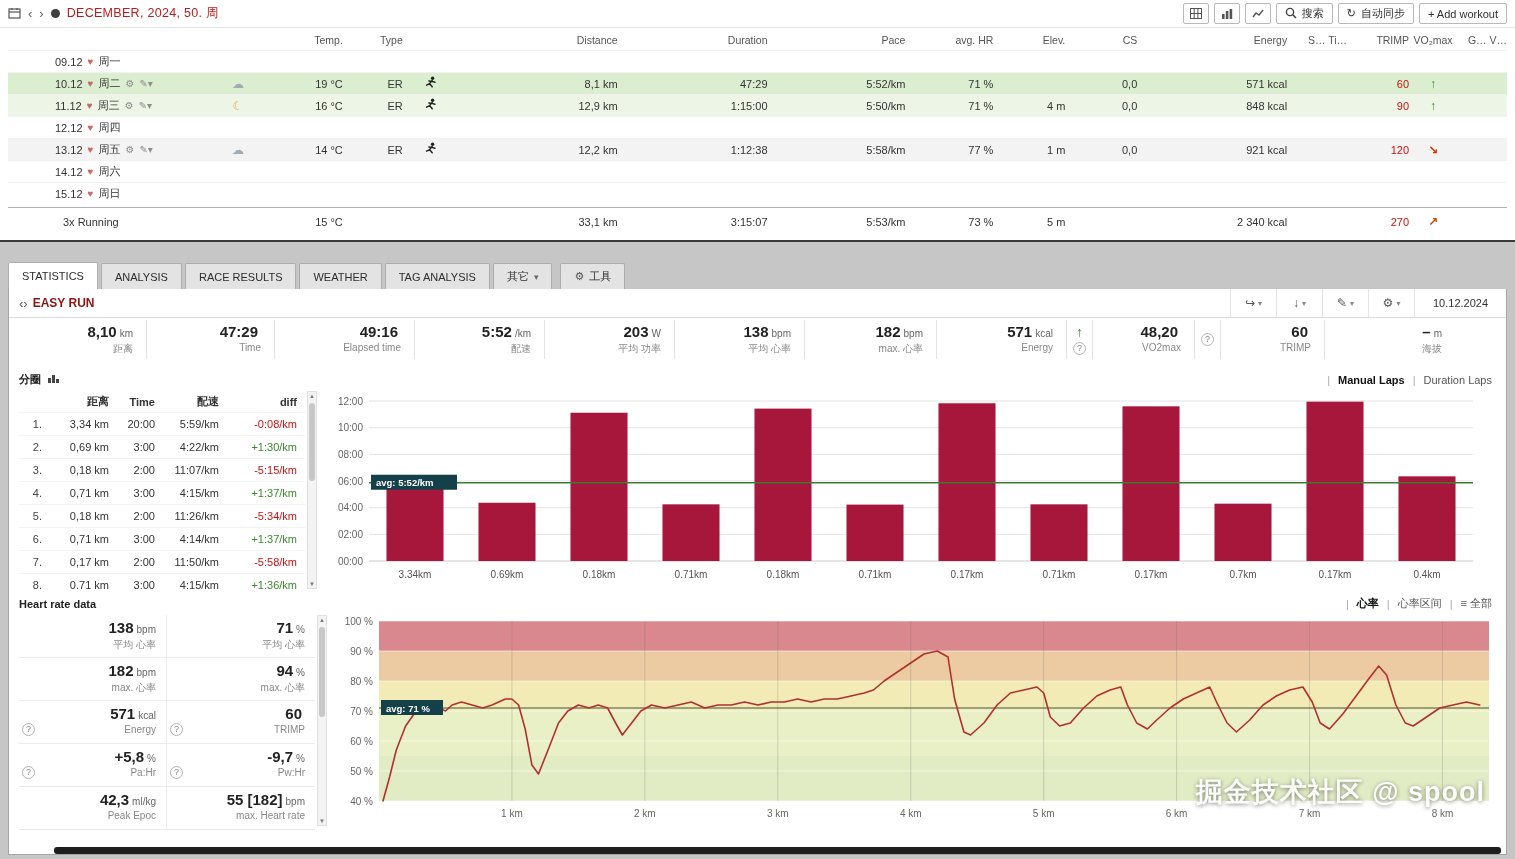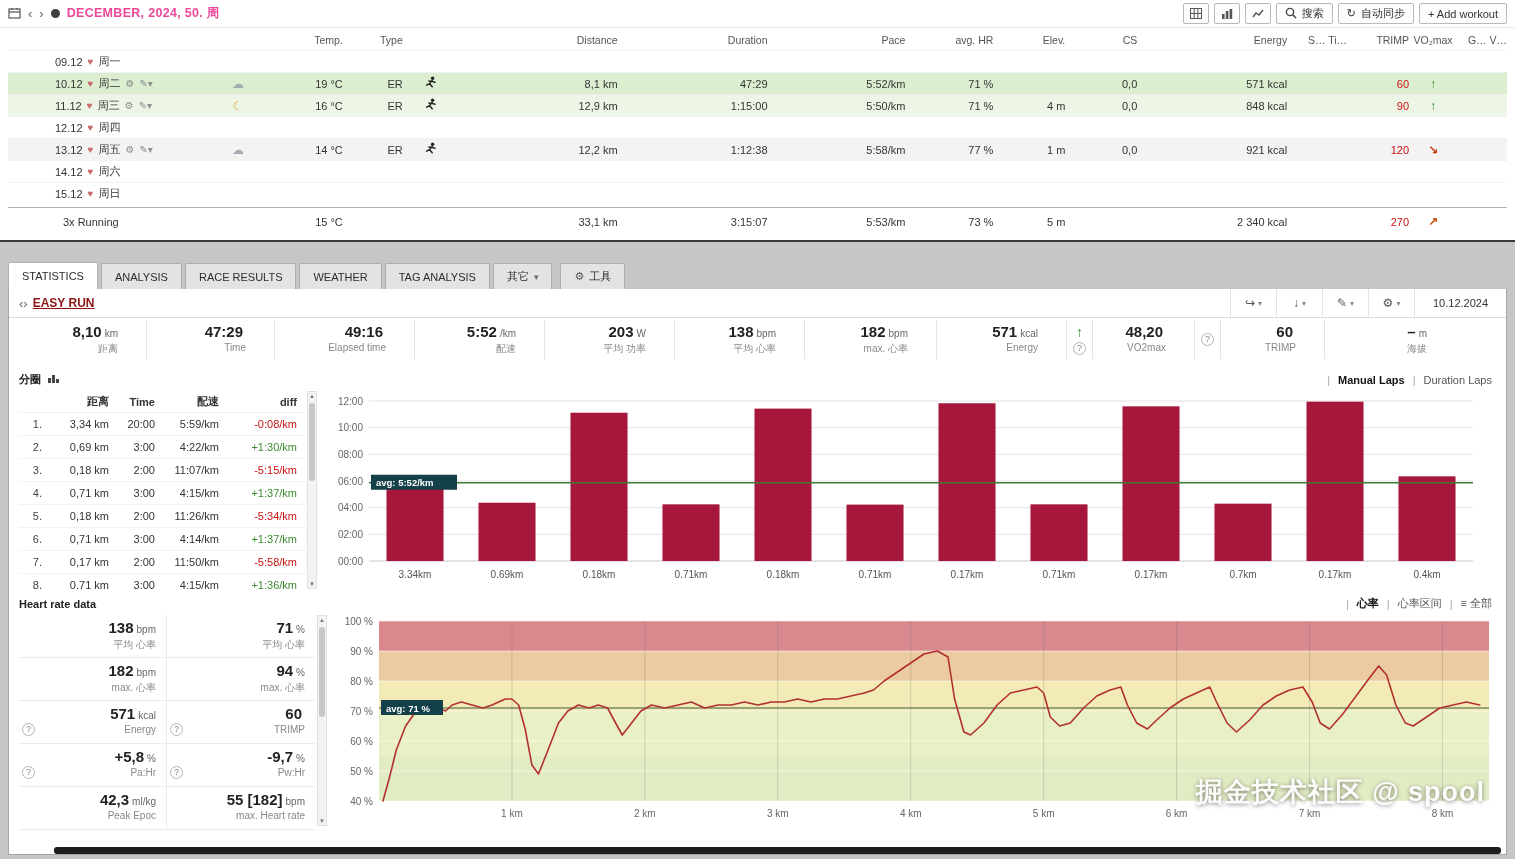--- a/index.html
+++ b/index.html
@@ -4,21 +4,21 @@
 <style>
 * { box-sizing:border-box; margin:0; padding:0; }
 html,body { width:1515px; height:859px; overflow:hidden; }
 body { background:#c6c6c6; font-family:"Liberation Sans","DejaVu Sans",sans-serif; font-size:11px; color:#333; }
 
 
 .panel-top { background:#fff; border-bottom:2px solid #3a3a3a; }
 .topbar { height:28px; display:flex; align-items:center; padding:0 8px; gap:7px; border-bottom:1px solid #e6e6e6; }
 .nav-ch { color:#666; font-size:13px; cursor:pointer; line-height:1; }
 .dot { width:9px; height:9px; border-radius:50%; background:#3d3d3d; display:inline-block; }
-.tb-title { color:#ec4899; font-weight:bold; font-size:12.5px; letter-spacing:.3px; }
+.tb-title { color:#b91c1c; font-weight:normal; font-size:12.5px; letter-spacing:.3px; }
 .tb-right { margin-left:auto; display:flex; align-items:center; gap:5px; }
 .btn { border:1px solid #b9b9b9; background:#fdfdfd; border-radius:2px; height:21px; display:flex; align-items:center; gap:5px; padding:0 8px; font-size:11px; color:#333; cursor:pointer; }
 .btn.icon-only { width:26px; justify-content:center; padding:0; }
 
 .wk { padding:2px 8px 5px 8px; }
 .whead,.wrow { display:flex; align-items:center; }
 .whead { height:20px; color:#555; font-size:10.5px; }
 .wrow { height:22px; border-top:1px solid #f1f1f1; }
 .wrow.hl-green { background:#dbeed0; }
 .wrow.hl-green2 { background:#edf6e6; }
@@ -56,29 +56,29 @@
 .tabs { display:flex; align-items:flex-end; height:27px; padding-left:8px; }
 .tab { height:26px; display:flex; align-items:center; gap:5px; padding:0 13px; background:#e3e3e3; border:1px solid #adadad; border-bottom:none; margin-right:3px; font-size:11px; color:#2d2d2d; cursor:pointer; border-radius:2px 2px 0 0; }
 .tab.active { background:#fff; height:27px; }
 .tab .caret { font-size:9px; color:#666; }
 .tab.tool { margin-left:5px; }
 .gear { color:#555; font-size:11px; }
 
 
 .panel-main { background:#fff; border:1px solid #a6a6a6; border-top:none; position:relative; height:566px; overflow:hidden; margin:0 8px; }
 .whdr { height:29px; display:flex; align-items:center; border-bottom:1px solid #ddd; padding-left:10px; }
-.wtitle { color:#8e1414; font-weight:bold; font-size:12px; margin-left:5px;text-decoration:underline; }
+.wtitle { color:#8e1414; font-weight:bold; font-size:12px; margin-left:5px; }
 .whdr-right { margin-left:auto; display:flex; align-items:stretch; height:100%; }
 .hbtn { width:46px; border-left:1px solid #e4e4e4; display:flex; align-items:center; justify-content:center; gap:3px; color:#555; cursor:pointer; font-size:12px; }
 .hbtn .caret { font-size:8px; color:#888; }
 .hdate { width:92px; border-left:1px solid #e4e4e4; display:flex; align-items:center; justify-content:center; color:#333; }
 
 .ov-label { font-weight:bold; padding:8px 0 2px 10px; }
 .stats { display:flex; align-items:stretch; padding:2px 0 6px 10px; }
-.stat { padding:3px 28px 3px 0; text-align:right; border-right:1px solid #e4e4e4; }
+.stat { padding:3px 13px 3px 0; text-align:right; border-right:1px solid #e4e4e4; }
 .sv .v { font-size:15px; font-weight:bold; color:#222; }
 .sv .u { font-size:10px; color:#666; margin-left:3px; }
 .sl { font-size:10px; color:#888; margin-top:2px; }
 .stat-aux { display:flex; flex-direction:column; align-items:center; justify-content:center; gap:3px; padding:0 6px; border-right:1px solid #e4e4e4; }
 .trend-big { color:#2f8f2f; font-weight:bold; font-size:14px; line-height:1; }
 .help { width:13px; height:13px; border:1px solid #b4b4b4; border-radius:50%; color:#888; font-size:9px; line-height:11px; text-align:center; display:inline-block; background:#fff; cursor:pointer; }
 .sw128{width:128px}.sw140{width:140px}.sw130{width:130px}.sw132{width:132px}.sw102{width:102px}.sw104{width:104px}
 
 .sec-hdr { display:flex; align-items:center; padding:7px 14px 4px 10px; }
 .sec-title { font-weight:bold; color:#222; display:flex; gap:6px; align-items:center; }

